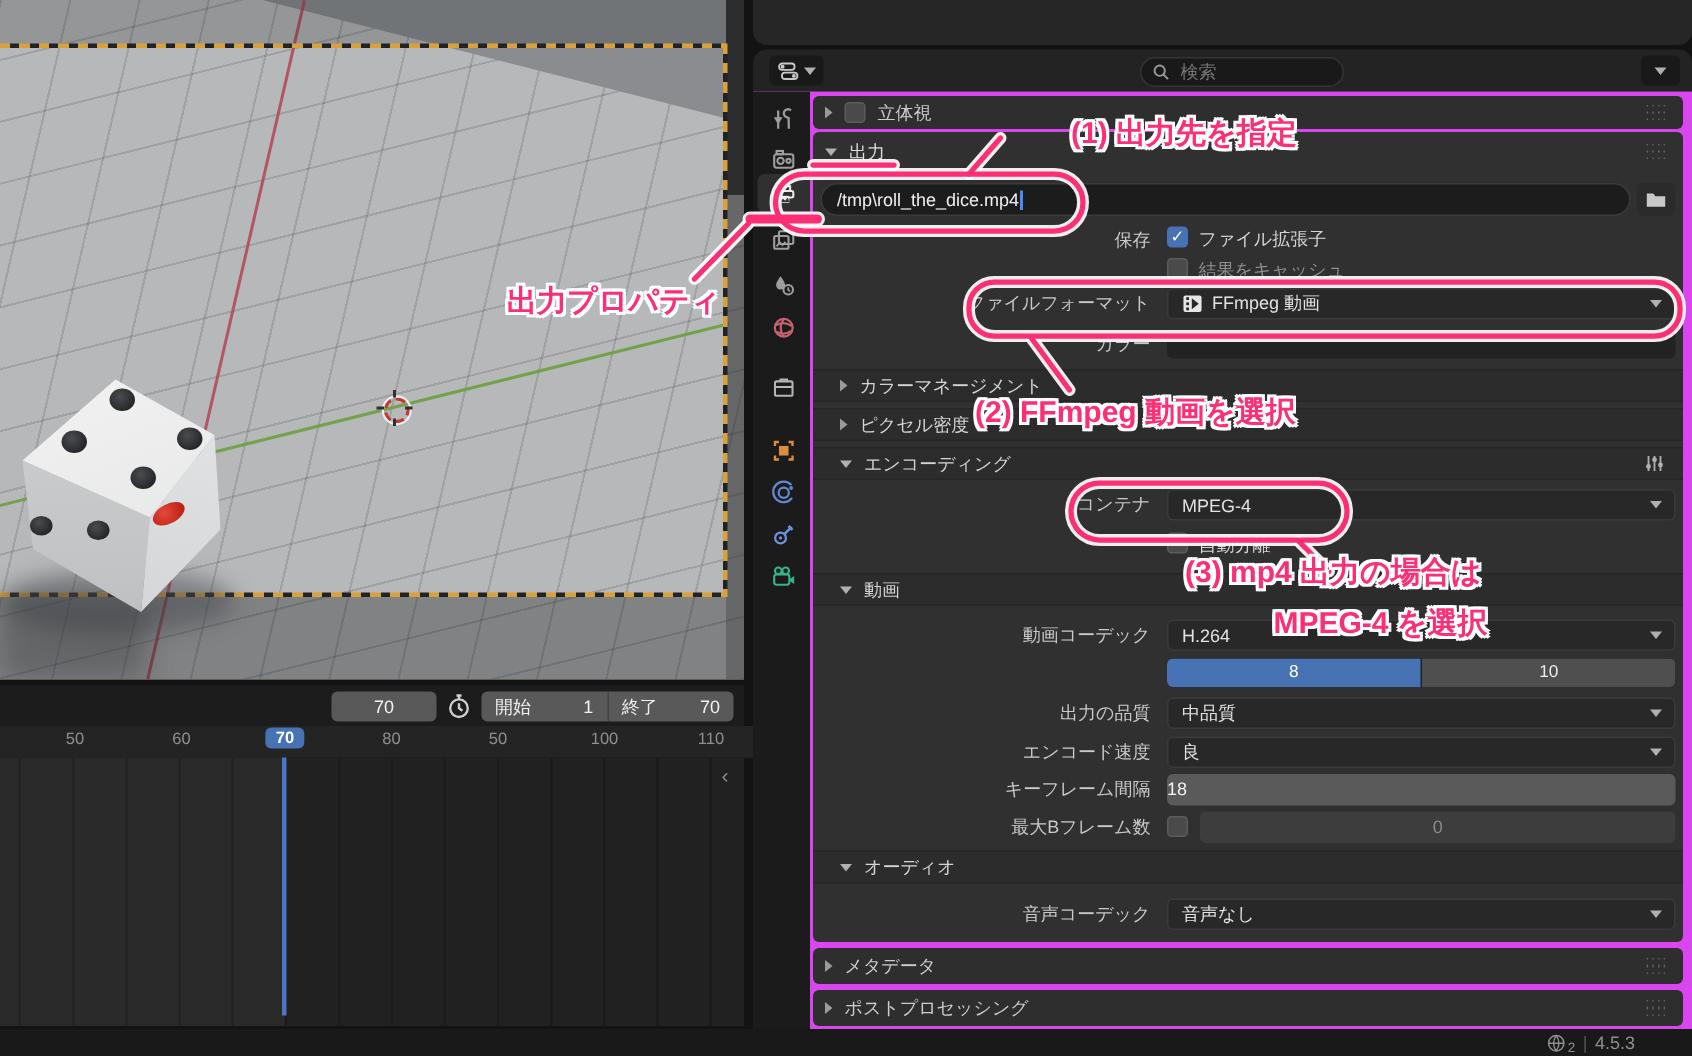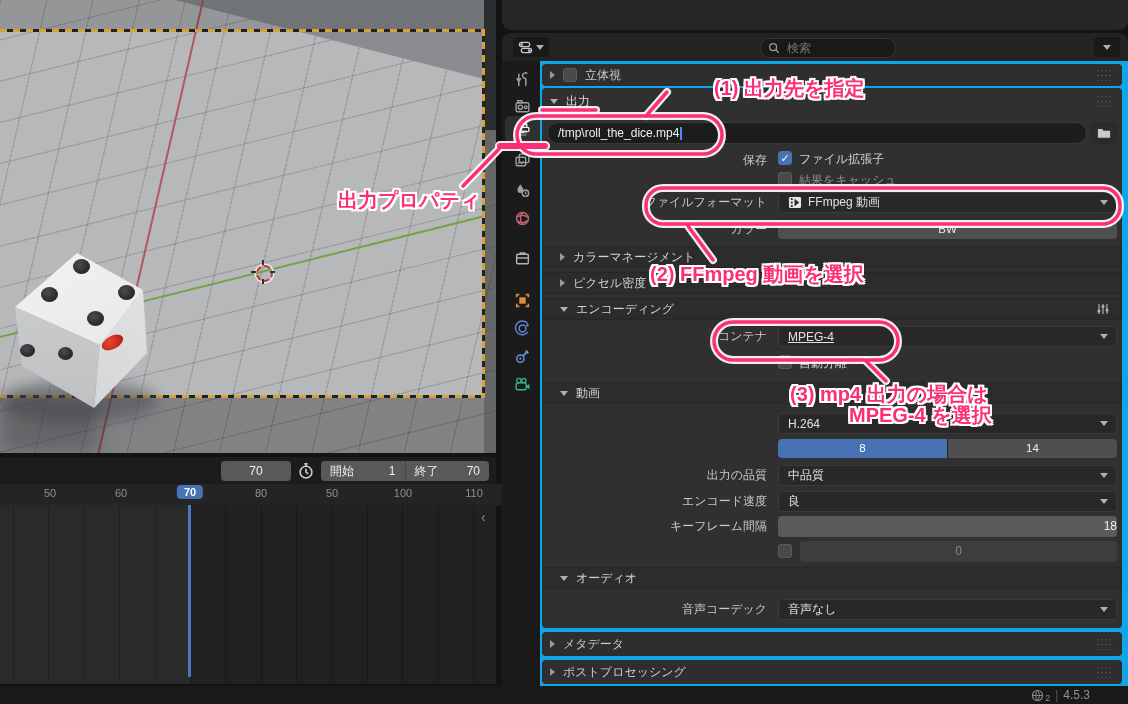--- a/index.html
+++ b/index.html
@@ -76,37 +76,37 @@
 
   
   #props{left:500px;top:0;width:628px;height:686px;}
   .outliner-bottom{position:absolute;left:2px;top:0;width:626px;height:30px;background:#262626;border-radius:0 0 9px 9px;}
   .p-header{position:absolute;left:2px;top:33px;width:626px;height:28px;background:#232323;border-radius:9px 9px 0 0;}
   .hdr-btn{position:absolute;background:#191919;border-radius:4px;display:flex;align-items:center;justify-content:center;gap:3px;}
   .searchbox{position:absolute;left:258px;top:5px;width:120px;height:18px;background:#191919;
     border:1px solid #343434;border-radius:10px;display:flex;align-items:center;padding:0 7px;gap:5px;}
   .searchbox input{background:transparent;border:0;outline:0;color:#8a8a8a;width:80px;font-size:12px;
     font-family:"Liberation Sans","DejaVu Sans",sans-serif;}
-  .p-body{position:absolute;left:2px;top:61px;width:626px;height:625px;background:#0ea5e9;overflow:hidden;}
+  .p-body{position:absolute;left:2px;top:61px;width:626px;height:625px;background:#d946ef;overflow:hidden;}
   .tabstrip{position:absolute;left:0;top:0;width:38px;height:625px;background:#1b1b1b;}
   .tab{position:absolute;left:3px;width:35px;height:26px;display:flex;align-items:center;justify-content:center;}
   .tab.active{background:#303030;border-radius:5px 0 0 5px;}
   .p-main{position:absolute;left:38px;top:0;width:588px;height:625px;}
   .panel-collapsed{position:absolute;left:2px;width:580px;background:#2e2e2e;border-radius:4px;
     display:flex;align-items:center;padding-left:8px;gap:8px;box-sizing:border-box;}
   .outblock{position:absolute;left:2px;top:27px;width:580px;height:540px;background:#303030;border-radius:4px;}
   .blk-hdr{position:absolute;left:0;width:580px;height:22px;display:flex;align-items:center;gap:8px;padding-left:8px;box-sizing:border-box;color:#dedede;}
   .sub{background:#2c2c2c;border-top:1px solid #262626;border-bottom:1px solid #262626;padding-left:18px;color:#d4d4d4;}
   .dots{position:absolute;right:10px;top:50%;transform:translateY(-50%);color:#616161;font-size:10px;letter-spacing:1px;line-height:5px;text-align:right;}
   .plabel{position:absolute;left:0;width:225px;text-align:right;color:#c9c9c9;line-height:16px;}
   .dd{position:absolute;left:236px;width:339px;height:21px;background:#282828;border:1px solid #3a3a3a;
     box-sizing:border-box;border-radius:4px;color:#e2e2e2;display:flex;align-items:center;padding:0 9px;gap:6px;}
   .dd .tri-d{position:absolute;right:8px;}
   .slider{position:absolute;left:236px;width:339px;height:21px;background:#5a5a5a;border-radius:4px;
-    color:#f2f2f2;text-align:right;line-height:21px;}
+    color:#f2f2f2;text-align:left;line-height:21px;}
   .disabledfield{position:absolute;left:258px;width:317px;height:21px;background:#3d3d3d;border-radius:4px;
     color:#8a8a8a;text-align:center;line-height:21px;}
   .toggles{position:absolute;left:236px;width:339px;height:19px;border-radius:4px;overflow:hidden;display:flex;gap:1px;background:#222;}
   .tbtn{flex:1;background:#4f4f4f;color:#ececec;text-align:center;line-height:19px;font-size:11.5px;}
   .tbtn.sel{background:#4772b3;color:#fff;}
   .cb{width:14px;height:14px;border-radius:3px;background:#4a4a4a;border:1px solid #5c5c5c;box-sizing:border-box;}
   .cb.checked{background:#4772b3;border-color:#4772b3;color:#fff;font-size:11px;line-height:13px;text-align:center;}
   .cb.checked::after{content:"✓";}
   .field{position:absolute;left:5px;top:34px;width:540px;height:22px;background:#1c1c1c;border:1px solid #3a3a3a;
     border-radius:11px;box-sizing:border-box;display:flex;align-items:center;padding:0 10px;color:#f0f0f0;}
@@ -355,21 +355,20 @@
                 <rect x="3" y="6" width="2" height="2" fill="#282828"></rect>
                 <rect x="3" y="9.7" width="2" height="2" fill="#282828"></rect>
               <path d="M7 3l5 4-5 4z" fill="#282828"></path>
             </svg>
             <span>FFmpeg 動画</span>
             <span class="tri-d"></span>
           </div>
 
           <div class="plabel" style="top:133px;">カラー</div>
           <div class="toggles" style="top:132px;">
-            <div class="tbtn">BW</div>
           </div>
 
           <div class="blk-hdr sub" style="top:184px;">
             <span class="tri-r"></span>
             <span>ピクセル密度</span>
           </div>
           <div class="blk-hdr sub" style="top:158px;">
             <span class="tri-r"></span>
             <span>カラーマネージメント</span>
           </div>
@@ -378,58 +377,60 @@
             <span>エンコーディング</span>
             <svg style="position:absolute;right:12px;" width="14" height="14" viewBox="0 0 14 14">
               <path d="M3 2v10M7 2v10M11 2v10" stroke="#b0b0b0" stroke-width="1.2"></path>
               <circle cx="3" cy="9" r="1.6" fill="#b0b0b0"></circle>
                 <circle cx="7" cy="4.5" r="1.6" fill="#b0b0b0"></circle>
                 <circle cx="11" cy="8" r="1.6" fill="#b0b0b0"></circle>
             </svg>
           </div>
 
           <div class="plabel" style="top:240px;">コンテナ</div>
-          <div class="dd" style="top:238px;text-decoration:underline;">
+          <div class="dd" style="top:238px;">
             <span>MPEG-4</span>
             <span class="tri-d"></span>
           </div>
 
           <span class="cb" style="position:absolute;left:236px;top:267px;"></span>
           <span class="rowtxt" style="left:257px;top:267px;">自動分離</span>
 
           <div class="blk-hdr sub" style="top:294px;">
             <span class="tri-d"></span>
             <span>動画</span>
           </div>
 
+          <div class="plabel" style="top:327px;">動画コーデック</div>
           <div class="dd" style="top:325px;">
             <span>H.264</span>
             <span class="tri-d"></span>
           </div>
 
           <div class="toggles" style="top:351px;">
             <div class="tbtn sel">8</div>
-            <div class="tbtn">14</div>
+            <div class="tbtn">10</div>
           </div>
 
           <div class="plabel" style="top:379px;">出力の品質</div>
           <div class="dd" style="top:377px;">
             <span>中品質</span>
             <span class="tri-d"></span>
           </div>
 
           <div class="plabel" style="top:405px;">エンコード速度</div>
           <div class="dd" style="top:403px;">
             <span>良</span>
             <span class="tri-d"></span>
           </div>
 
           <div class="plabel" style="top:430px;">キーフレーム間隔</div>
           <div class="slider" style="top:428px;">18</div>
 
+          <div class="plabel" style="top:455px;">最大Bフレーム数</div>
           <span class="cb" style="position:absolute;left:236px;top:456px;"></span>
           <div class="disabledfield" style="top:453px;">0</div>
 
           <div class="blk-hdr sub" style="top:479px;">
             <span class="tri-d"></span>
             <span>オーディオ</span>
           </div>
 
           <div class="plabel" style="top:513px;">音声コーデック</div>
           <div class="dd" style="top:511px;">
@@ -484,16 +485,16 @@
       <line x1="463" y1="186" x2="499" y2="149" stroke-width="3.5"></line>
       <rect x="646" y="188" width="474" height="36" rx="17" stroke-width="3.5"></rect>
       <line x1="688" y1="226" x2="713" y2="260" stroke-width="3.5"></line>
       <rect x="714" y="322" width="184" height="38" rx="19" stroke-width="3.5"></rect>
       <line x1="866" y1="361" x2="886" y2="381" stroke-width="3.5"></line>
     </g>
   </svg>
   <div class="anno" style="left:694px;top:75px;margin-left:20px;">(1) 出力先を指定</div>
   <div class="anno" style="left:338px;top:187px;">出力プロパティ</div>
   <div class="anno" style="left:650px;top:261px;">(2) FFmpeg 動画を選択</div>
-  <div class="anno" style="left:790px;top:368px;margin-top:13px;">(3) mp4 出力の場合は</div>
+  <div class="anno" style="left:790px;top:368px;">(3) mp4 出力の場合は</div>
   <div class="anno" style="left:849px;top:402px;">MPEG-4 を選択</div>
 
 </div>
 
 </body></html>

